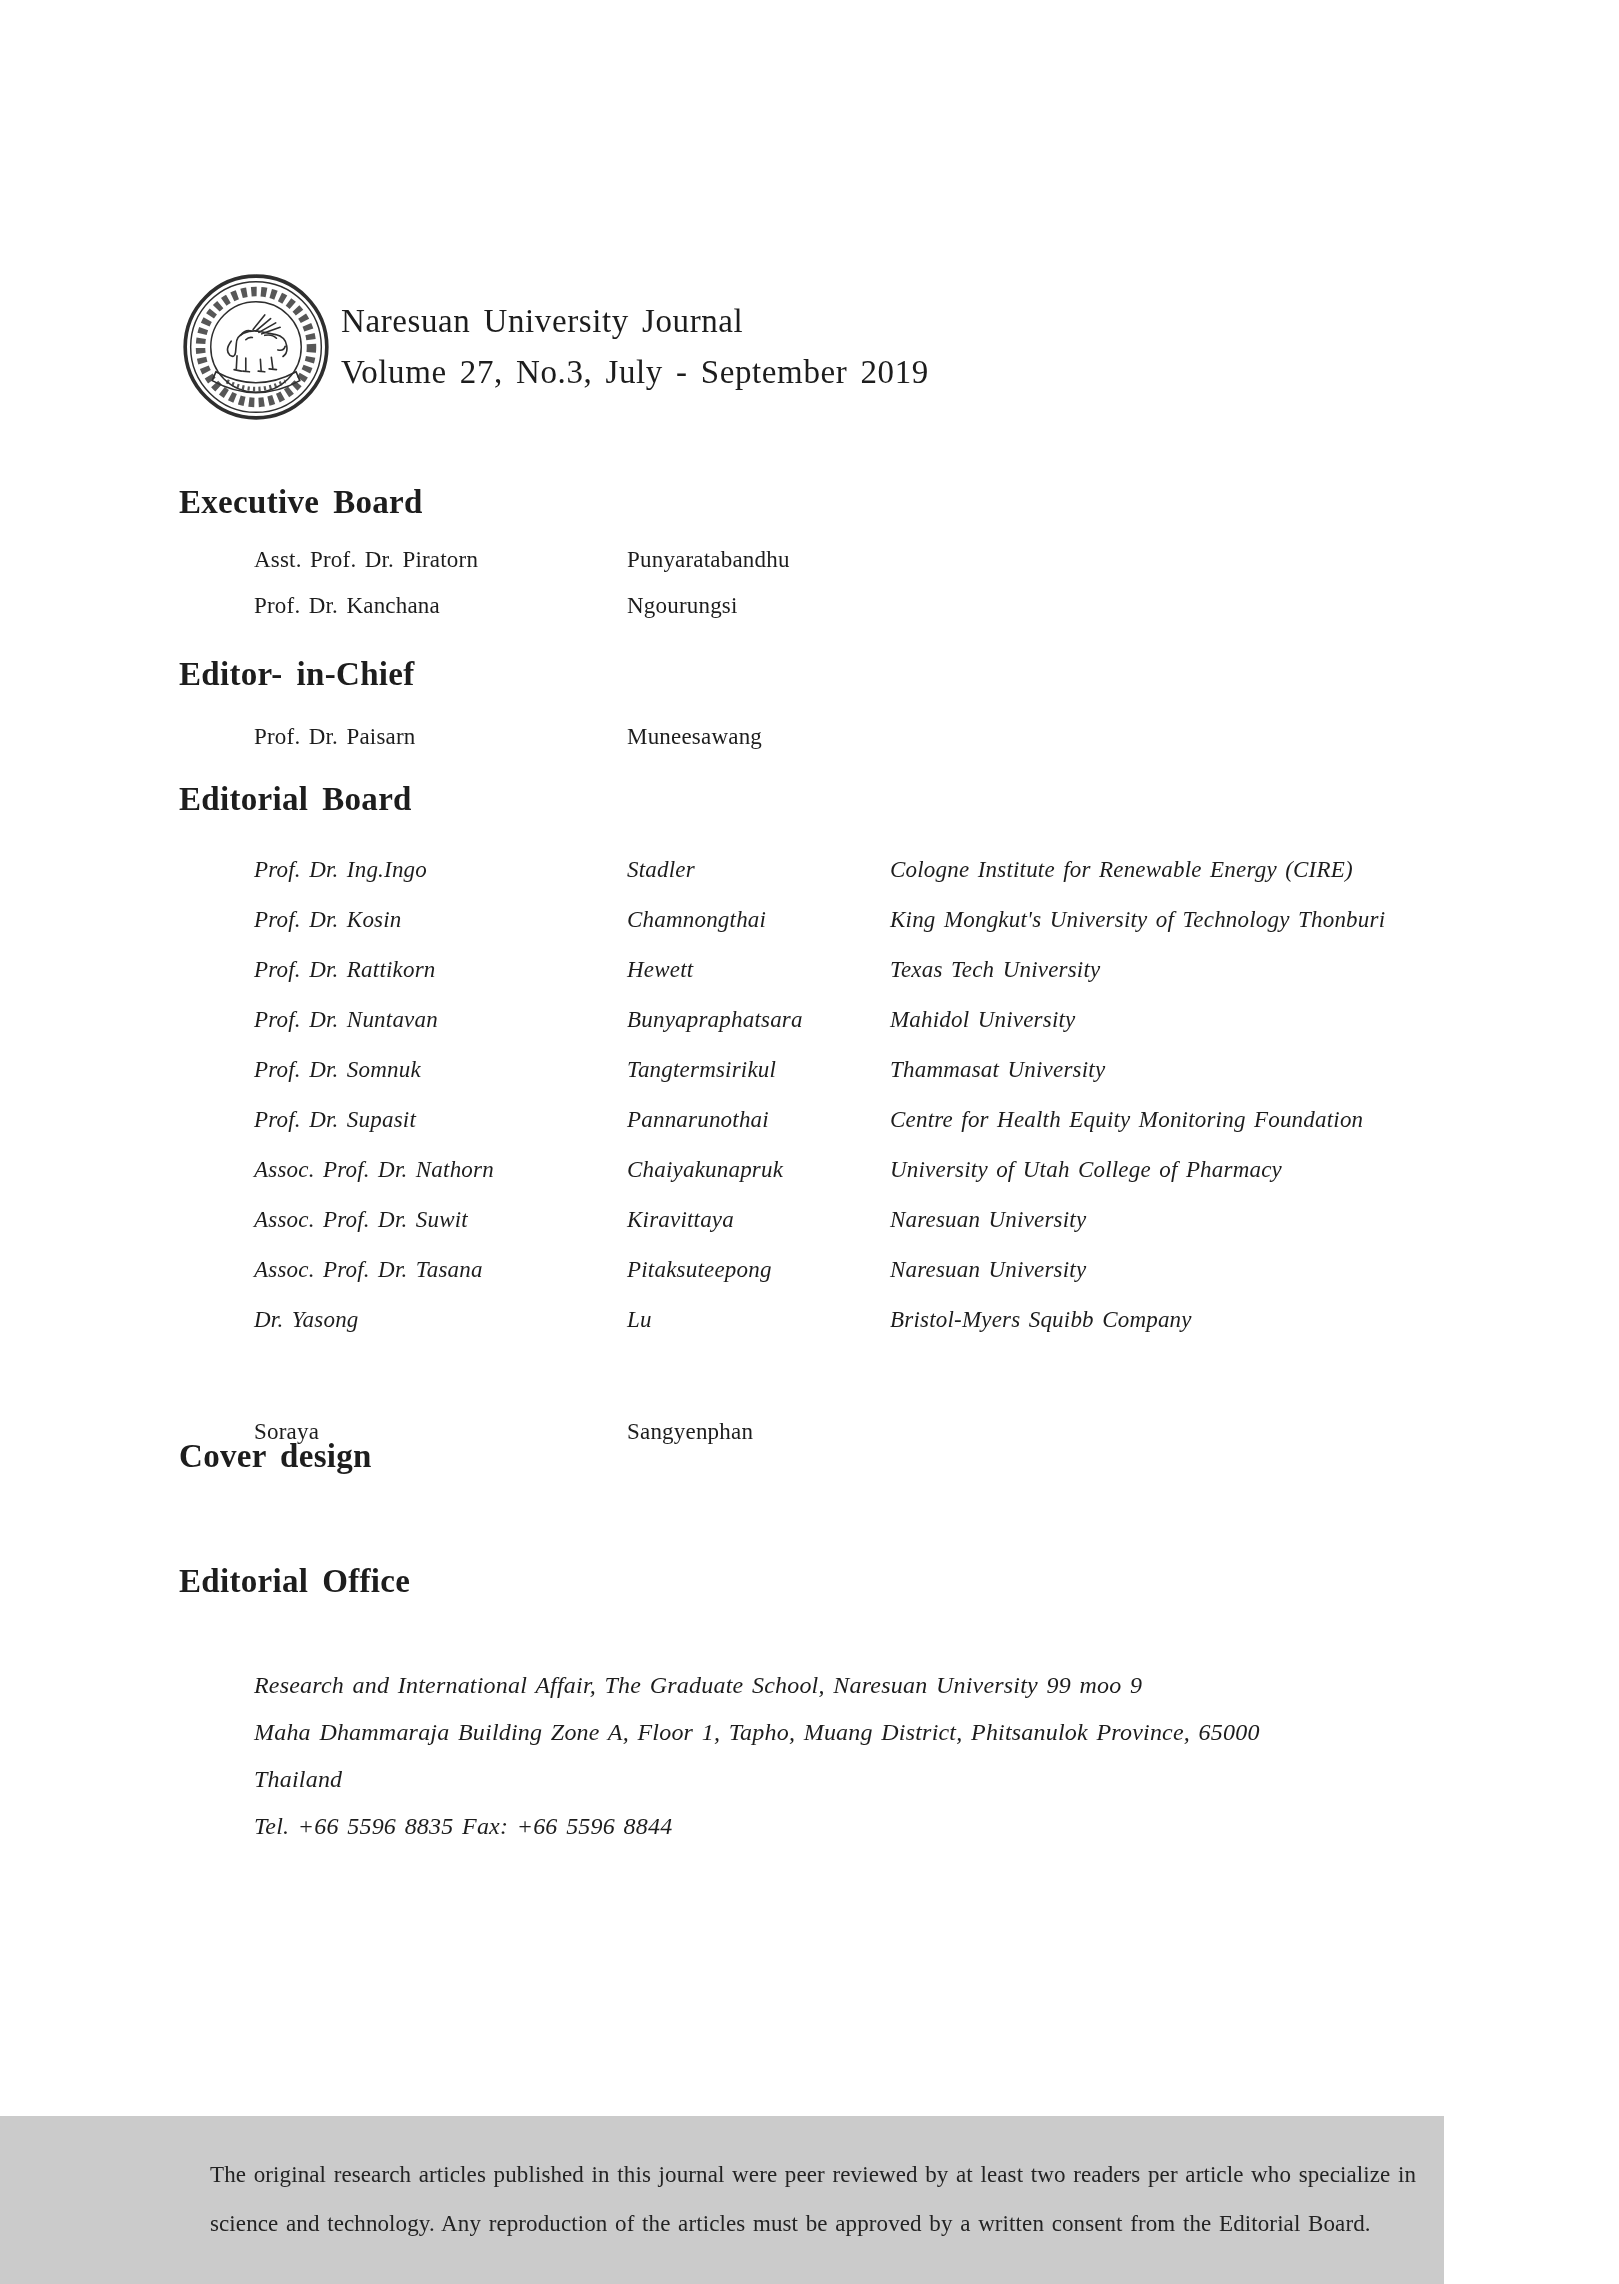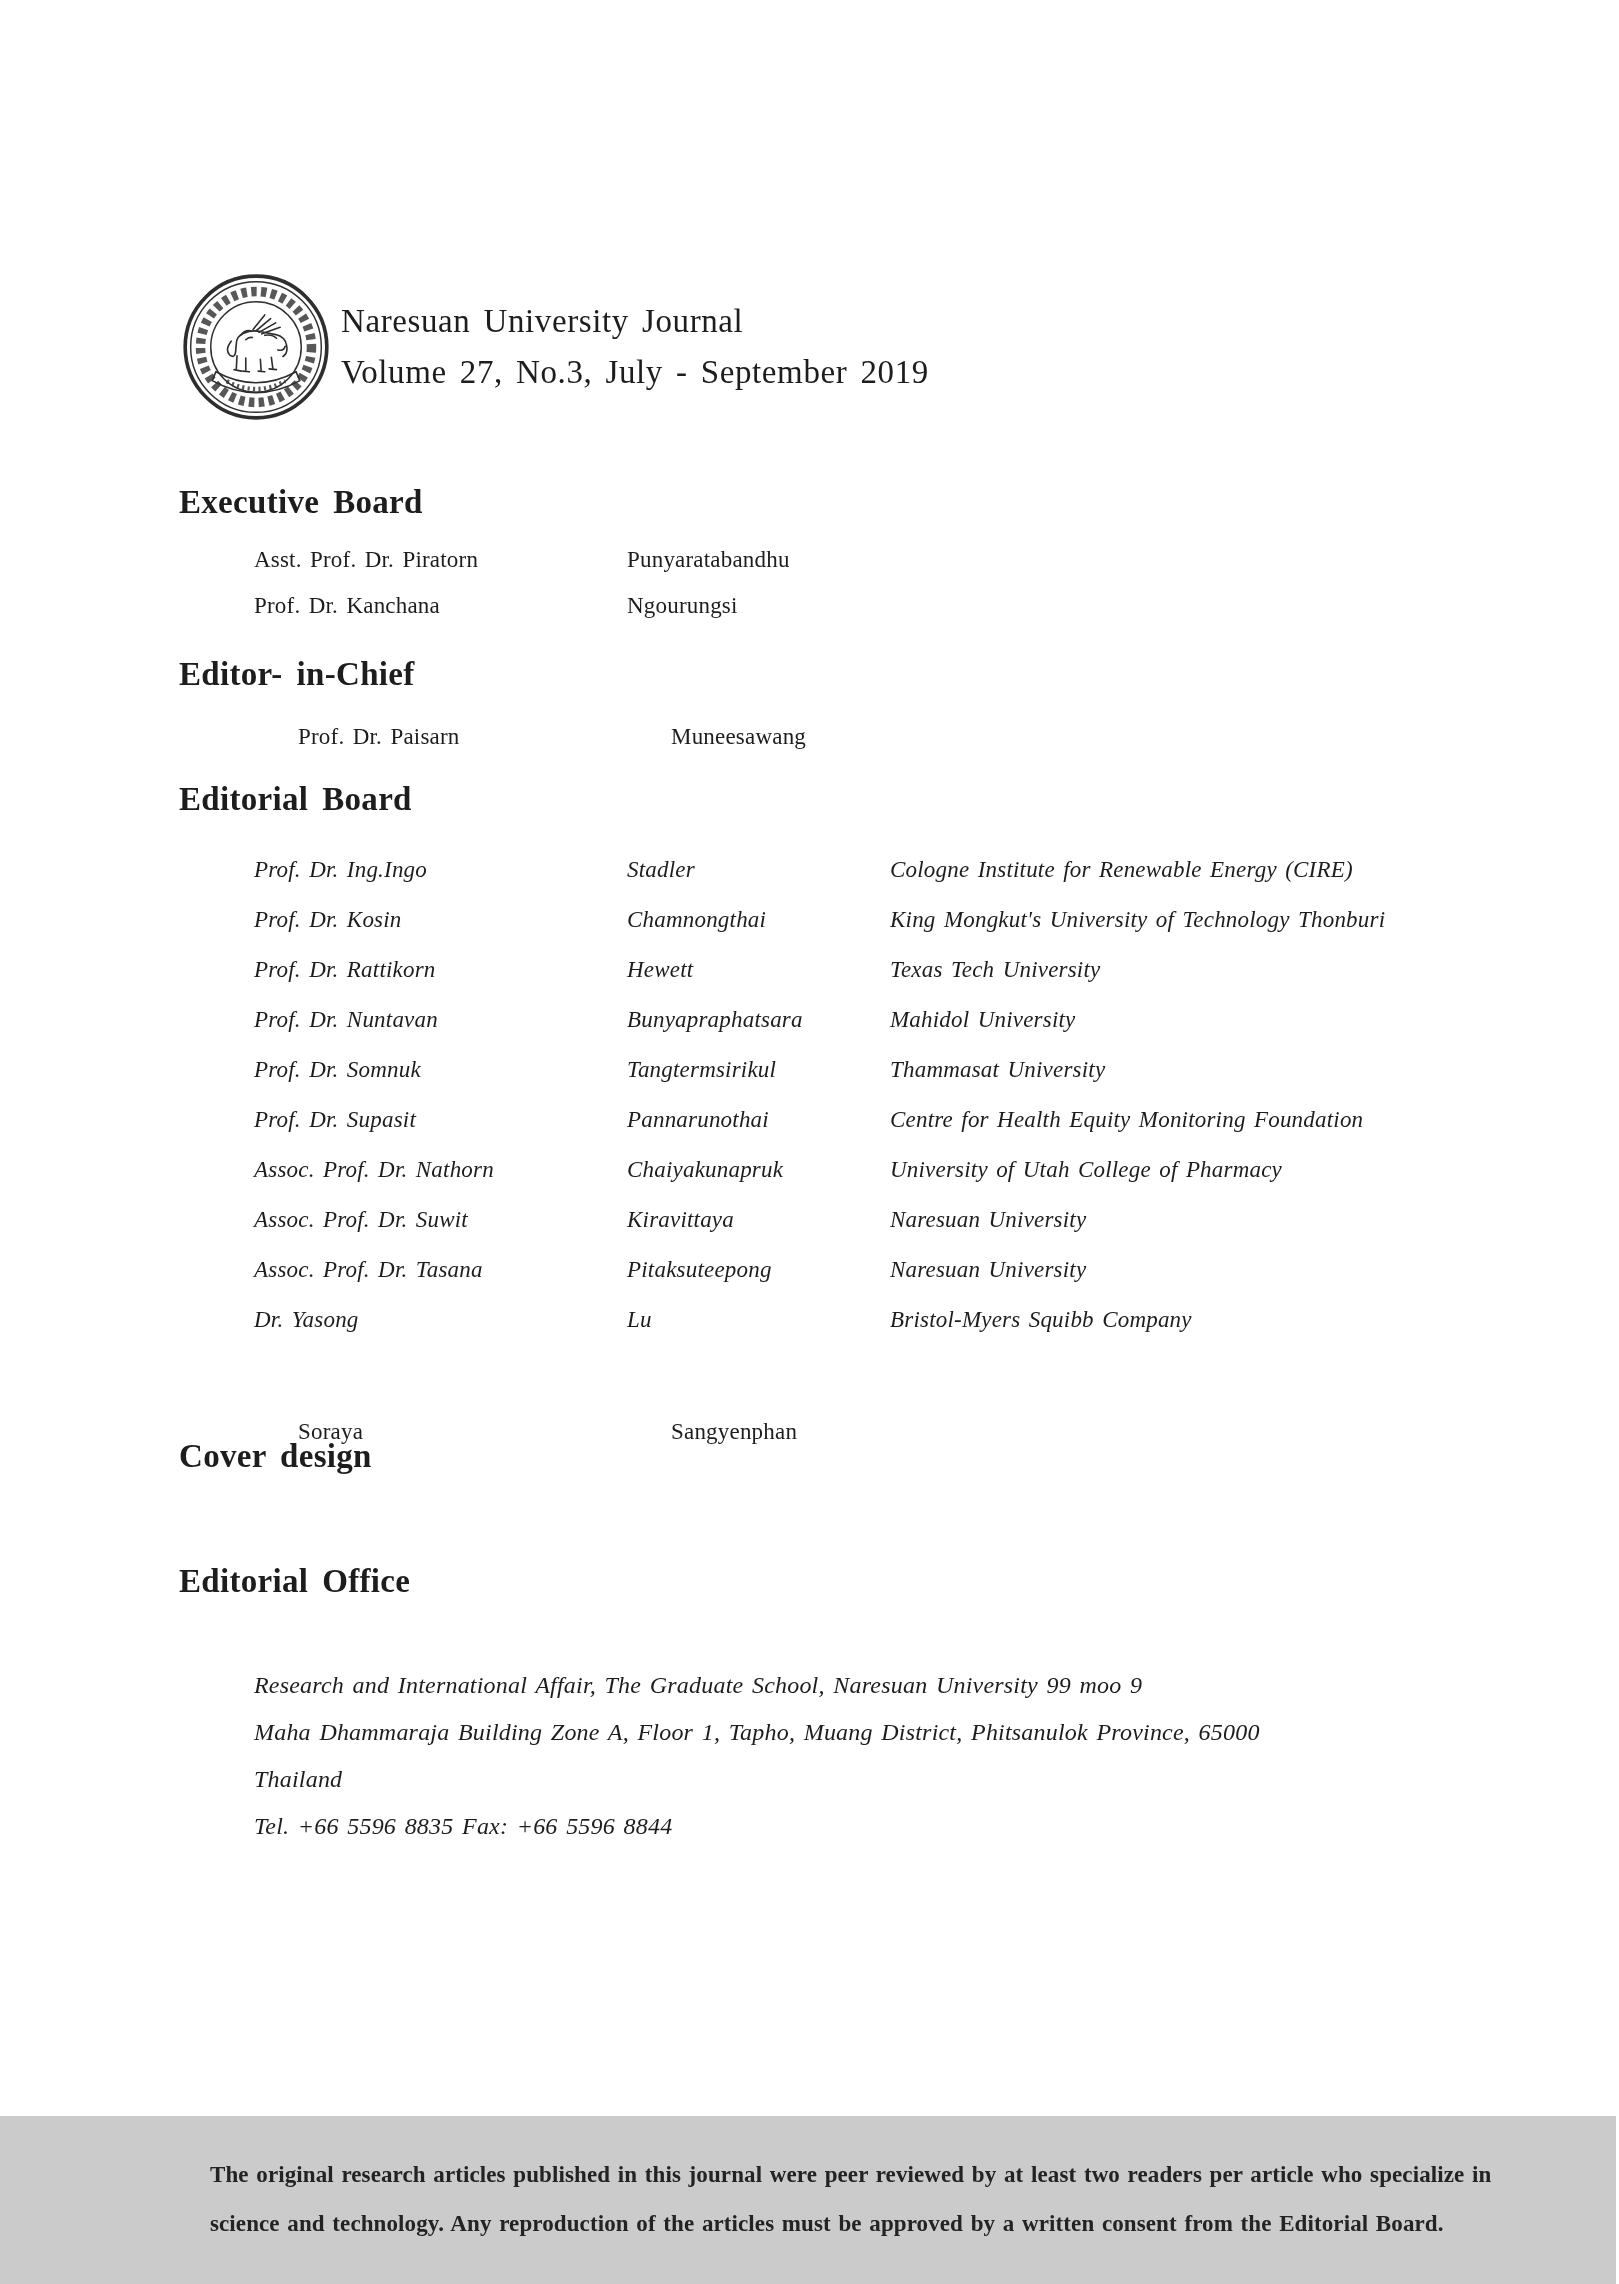--- a/index.html
+++ b/index.html
@@ -27,34 +27,33 @@
     letter-spacing: 0.3px; word-spacing: 5.5px;
     white-space: nowrap;
   }
 
   
   .rows { position: absolute; left: 254px; right: 73px; }
   .row { display: grid; grid-template-columns: 373px 263px auto; align-items: start; }
   .row span { font-size: 23px; line-height: 28px; letter-spacing: 0.2px; word-spacing: 2.4px; white-space: nowrap; }
   .rows.exec .row  { height: 46px; }
   .rows.board .row { height: 50px; font-style: italic; }
-  .rows.single .row { height: 30.5px; margin-left: 44px; }
+  .rows.single .row { height: 30.5px; }
 
   
   .office-lines { position: absolute; left: 254px; right: 73px; }
   .office-line { height: 47px; font-size: 24px; letter-spacing: 0.2px; word-spacing: 2.4px; white-space: nowrap; font-style: italic; }
 
   
   .footer {
     position: absolute; left: 0; top: 2116px;
-    width: 1616px; height: 168px;
+    width: 1444px; height: 168px;
     background: #cbcbcb;
     box-sizing: border-box;
     padding: 34px 104px 0 210px;
-    font-weight: bold;
   }
   .footer-line { font-size: 23px; line-height: 49px; letter-spacing: 0.1px; word-spacing: 1.8px; white-space: nowrap; color: #232323; }
 </style>
 </head>
 <body>
 
 <div class="header">
   <div class="logo">
     <svg viewBox="0 0 200 200" width="146" height="146" fill="none" stroke="#2e2e2e">
       <circle cx="100" cy="100" r="97" stroke-width="5"></circle>

